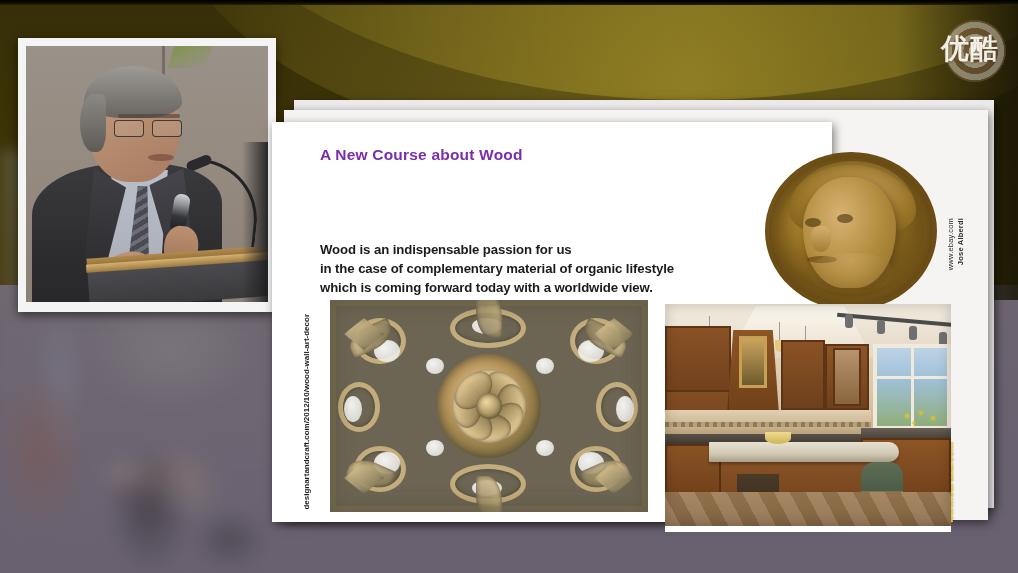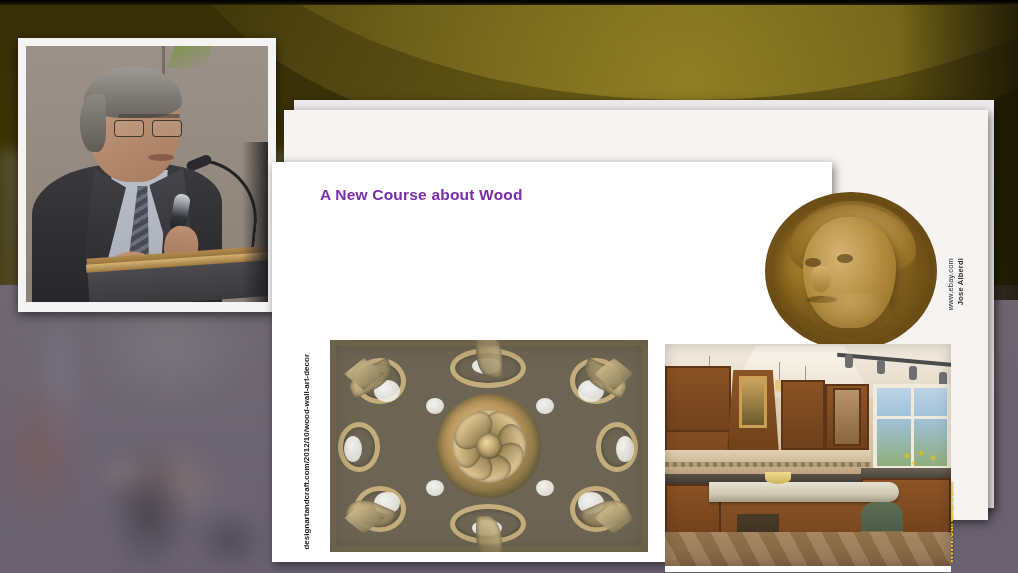--- a/index.html
+++ b/index.html
@@ -229,21 +229,21 @@
 
   
   .slide-stack { position: absolute; left: 272px; top: 100px; }
   .slide-card {
     position: absolute;
     background: #fdfdfd;
     box-shadow: 2px 3px 9px rgba(0,0,0,.5);
   }
   .card-back2 { left: 22px; top: 0px;  width: 700px; height: 408px; background:#eceaea; }
   .card-back1 { left: 12px; top: 10px; width: 704px; height: 410px; background:#f5f4f3; }
-  .card-main  { left: 0px;  top: 22px; width: 560px; height: 400px; background:#ffffff;margin-top:40px; }
+  .card-main  { left: 0px;  top: 22px; width: 560px; height: 400px; background:#ffffff; }
 
   
   .slide-title {
     position: absolute; left: 48px; top: 24px;
     font-size: 15.5px; font-weight: bold;
     color: #7b2ca8;
     letter-spacing: .2px;
   }
   .slide-para {
     position: absolute; left: 48px;
@@ -533,20 +533,24 @@
 <div id="stage">
 
   <div class="bg-base"></div>
   <div class="bg-lower"></div>
   <div class="bg-photo-blur"></div>
   <div class="bg-glow"></div>
   <div class="bg-arc"></div>
   <div class="bg-right-dark"></div>
   <div class="bg-topbar"></div>
 
+  <div class="watermark">
+    <div class="rings"></div>
+    <div class="wm-text">优酷</div>
+  </div>
 
   <div class="speaker-frame">
     <div class="speaker-photo">
       <div class="sp-wallline"></div>
       <div class="sp-green"></div>
       <div class="sp-micstand"></div>
       <div class="sp-micboom"></div>
       <div class="sp-suit"></div>
       <div class="sp-shirt"></div>
       <div class="sp-tie"></div>
@@ -567,20 +571,23 @@
     </div>
   </div>
 
   <div class="slide-stack">
     <div class="slide-card card-back2"></div>
     <div class="slide-card card-back1"></div>
 
     <div class="slide-card card-main">
 
       <div class="slide-title">A New Course about Wood</div>
+      <div class="slide-para para-2">Wood is an indispensable passion for us
+in the case of complementary material of organic lifestyle
+which is coming forward today with a worldwide view.</div>
 
       <div class="medallion">
         <div class="med-hood"></div>
         <div class="med-face"></div>
         <div class="med-eye1"></div>
         <div class="med-eye2"></div>
         <div class="med-nose"></div>
         <div class="med-mouth"></div>
         <div class="med-chin"></div>
         <div class="med-rim"></div>

